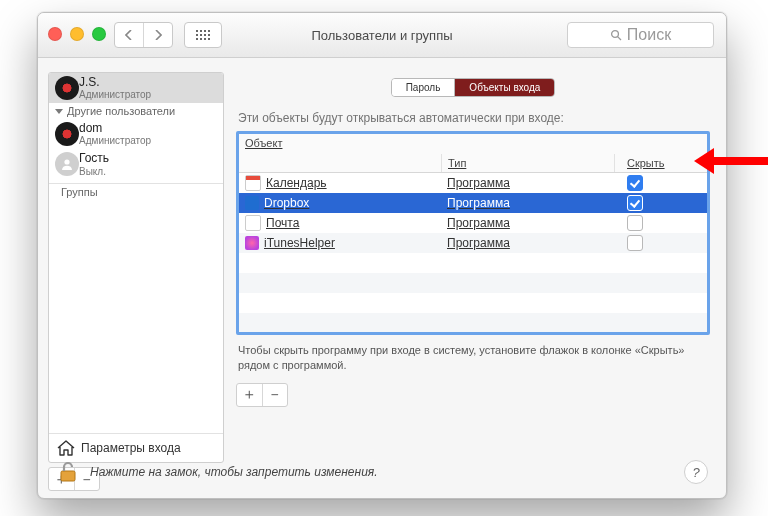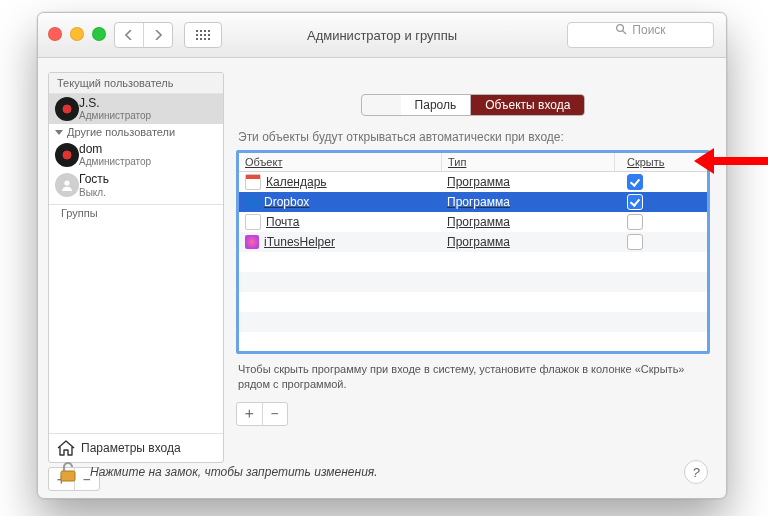--- a/index.html
+++ b/index.html
@@ -10,21 +10,21 @@
   .traffic{position:absolute;left:10px;top:14px;display:flex;gap:8px;}
   .tl{width:12px;height:12px;border-radius:50%;border:1px solid rgba(0,0,0,.1);}
   .tl.red{background:#ff5f57}.tl.yel{background:#ffbd2e}.tl.grn{background:#28c940}
   .navseg{position:absolute;left:76px;top:9px;display:flex;border:1px solid #c9c9c9;border-radius:4px;overflow:hidden;background:#fff;}
   .navbtn{width:28px;height:24px;display:flex;align-items:center;justify-content:center;color:#777;}
   .navbtn+ .navbtn{border-left:1px solid #d7d7d7;}
   .gridbtn{position:absolute;left:146px;top:9px;width:36px;height:24px;border:1px solid #c9c9c9;border-radius:4px;background:#fff;display:flex;align-items:center;justify-content:center;color:#555;}
   .gridicon{display:grid;grid-template-columns:repeat(4,2px);grid-template-rows:repeat(3,2px);gap:2px;}
   .gridicon span{width:2px;height:2px;background:#666;display:block;}
   .wintitle{margin:0 auto;font-size:13px;color:#4a4a4a;}
-  .search{position:absolute;right:12px;top:9px;width:145px;height:24px;border:1px solid #cfcfcf;border-radius:4px;background:#fff;display:flex;align-items:flex-start;justify-content:center;color:#9a9a9a;font-size:12px;}
+  .search{position:absolute;right:12px;top:9px;width:145px;height:24px;border:1px solid #cfcfcf;border-radius:4px;background:#fff;display:flex;align-items:center;justify-content:center;color:#9a9a9a;font-size:16px;}
   .search svg{margin-right:5px;}
 
   .body{display:flex;height:calc(100% - 44px);}  
 
   
   .sidebar{width:176px;padding:14px 8px 8px 10px;display:flex;flex-direction:column;}
   .userbox{border:1px solid #cfcfcf;border-radius:3px;background:#fff;flex:1;overflow:hidden;display:flex;flex-direction:column;}
   .ubhdr{font-size:11px;color:#666;padding:4px 8px;background:#f2f2f2;border-bottom:1px solid #e2e2e2;}
   .urow{display:flex;align-items:center;gap:0;padding:3px 6px;}
   .urow.sel{background:#dcdcdc;}
@@ -38,29 +38,29 @@
   .subhdr .tri{display:inline-block;width:0;height:0;border-left:4px solid transparent;border-right:4px solid transparent;border-top:5px solid #7a7a7a;margin-right:4px;}
   .gsec{font-size:11px;color:#666;padding:2px 8px;border-top:1px solid #e2e2e2;margin-top:3px;}
   .ubspacer{flex:1;}
   .loginparams{border-top:1px solid #e2e2e2;padding:6px 8px;display:flex;align-items:center;gap:6px;font-size:12px;color:#333;}
   .addrem{margin-top:4px;display:flex;border:1px solid #cfcfcf;border-radius:3px;background:#fff;width:50px;height:22px;}
   .addrem .b{flex:1;display:flex;align-items:center;justify-content:center;color:#555;font-size:15px;}
   .addrem .b+.b{border-left:1px solid #d7d7d7;}
 
   
   .main{flex:1;padding:10px 16px 8px 4px;display:flex;flex-direction:column;}
-  .tabs{align-self:center;margin-top:26px;display:flex;border:1px solid #b8b8b8;border-radius:4px;overflow:hidden;font-size:12px;padding-left:39px;}
+  .tabs{align-self:center;margin-top:10px;display:flex;border:1px solid #b8b8b8;border-radius:4px;overflow:hidden;font-size:10px;}
   .tab{padding:3px 14px;background:#fff;color:#333;}
   .tab.active{background:#7f1d1d;color:#fff;}
   .tab+.tab{border-left:1px solid #b8b8b8;}
   .caption{margin:14px 2px 6px;font-size:12px;color:#737373;}
   .tablewrap{border:3px solid #6aa3ea;border-radius:2px;background:#fff;height:198px;overflow:hidden;text-decoration:underline;}
   .thead{display:flex;background:#fafafa;border-bottom:1px solid #d7d7d7;font-size:11px;color:#444;}
   .thead .c{padding:3px 6px;}
-  .thead .c+.c{border-left:1px solid #e2e2e2;}
+  .thead .c+.c{border-left:1px solid #e2e2e2;margin-top:20px;}
   .c.obj{flex:0 0 190px}.c.typ{flex:1}.c.hid{flex:0 0 74px;text-align:left;padding-left:12px;}
   .trow{display:flex;align-items:center;font-size:12px;height:20px;}
   .trow:nth-child(odd){background:#fff;}
   .trow:nth-child(even){background:#f4f6f8;}
   .trow.sel{background:#2a67d4;color:#fff;}
   .trow .c{padding:0 6px;display:flex;align-items:center;gap:5px;overflow:hidden;white-space:nowrap;}
   .appicon{width:14px;height:14px;border-radius:2px;flex:none;}
   .appicon.cal{background:#fff;border:1px solid #ccc;position:relative}
   .appicon.cal:before{content:"";position:absolute;left:0;right:0;top:0;height:4px;background:#e74c3c}
   .appicon.db{background:#1f6dd0;}
@@ -118,35 +118,34 @@
         <span></span>
             <span></span>
             <span></span>
             <span></span>
         <span></span>
             <span></span>
             <span></span>
             <span></span>
       </div>
     </div>
-    <div class="wintitle">Администратор и группы</div>
+    <div class="wintitle">Пользователи и группы</div>
     <div class="search">
       <svg width="12" height="12" viewBox="0 0 12 12">
             <circle cx="5" cy="5" r="3.4" fill="none" stroke="#9a9a9a" stroke-width="1.3"></circle>
             <line x1="7.6" y1="7.6" x2="11" y2="11" stroke="#9a9a9a" stroke-width="1.3"></line>
           </svg>
       <span>Поиск</span>
     </div>
   </div>
 
   <div class="body">
 
     <div class="sidebar">
       <div class="userbox">
-        <div class="ubhdr">Текущий пользователь</div>
         <div class="urow sel">
           <div class="av inner"></div>
           <div class="ulines">
             <span class="uname">J.S.</span>
             <span class="urole">Администратор</span>
           </div>
         </div>
         <div class="subhdr">
           <span class="tri"></span>
           <span>Другие пользователи</span>

